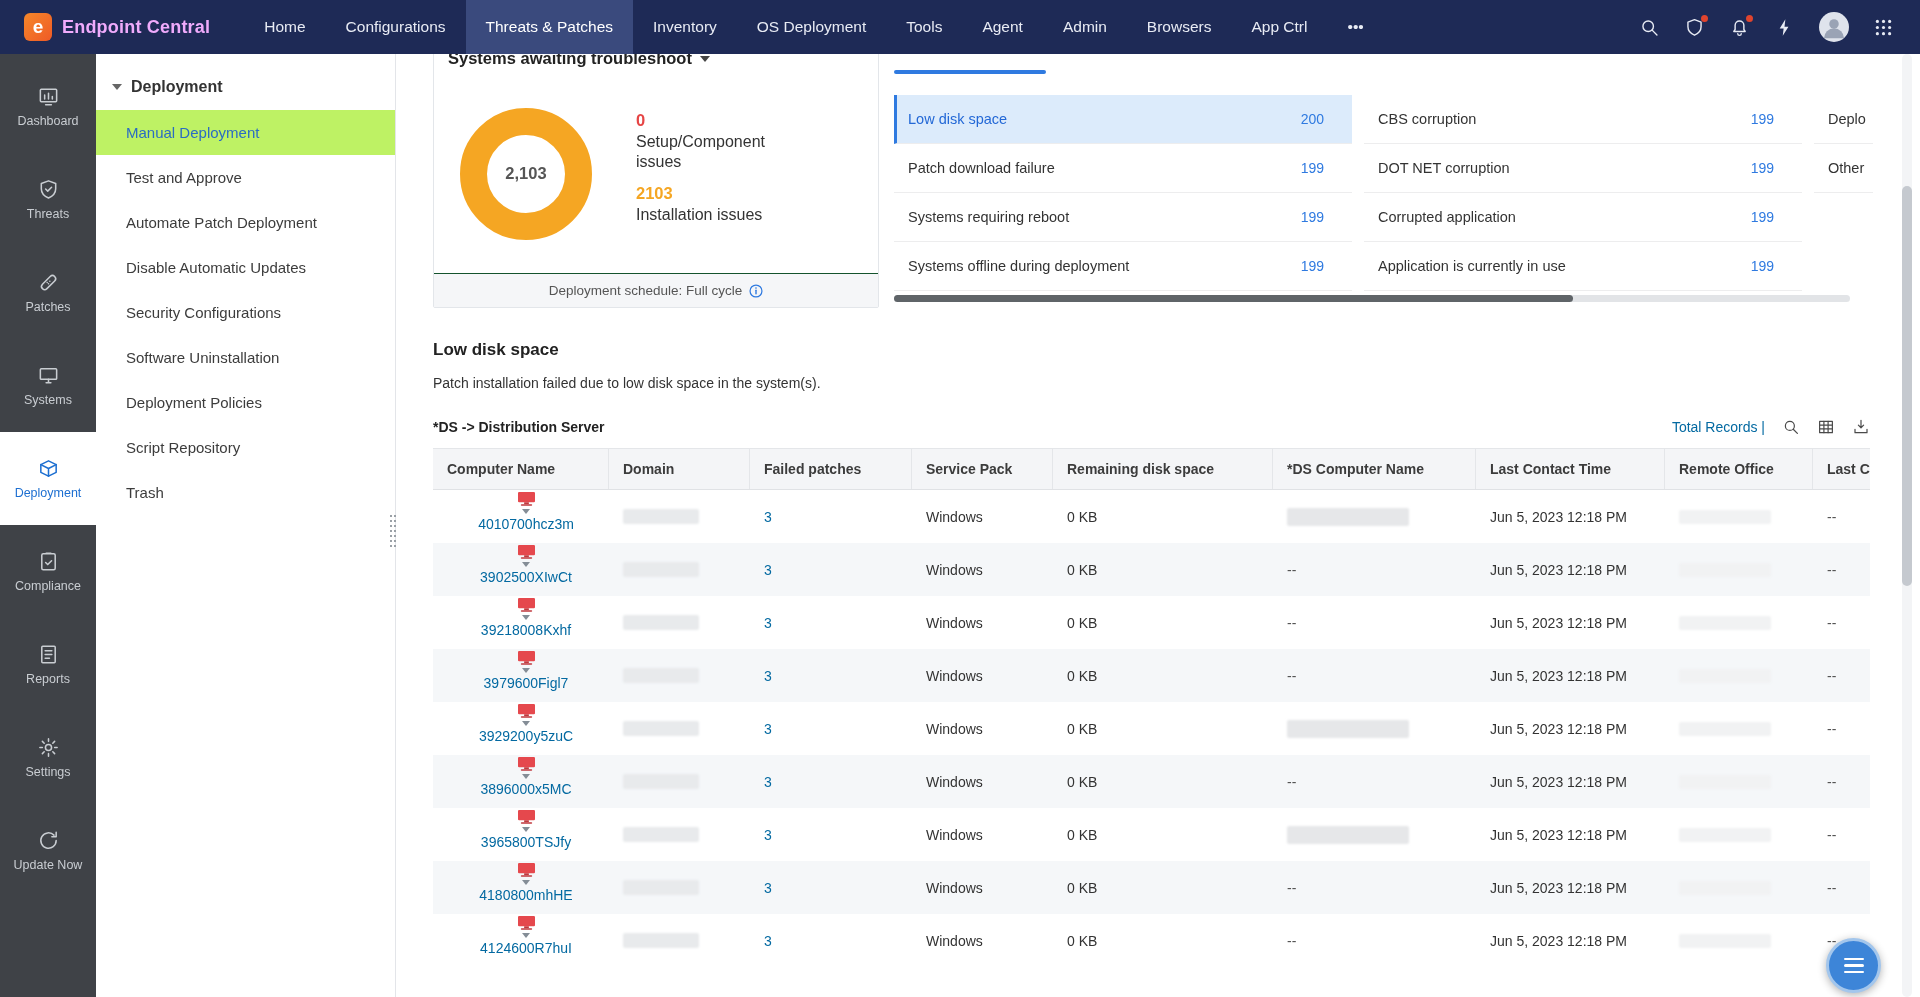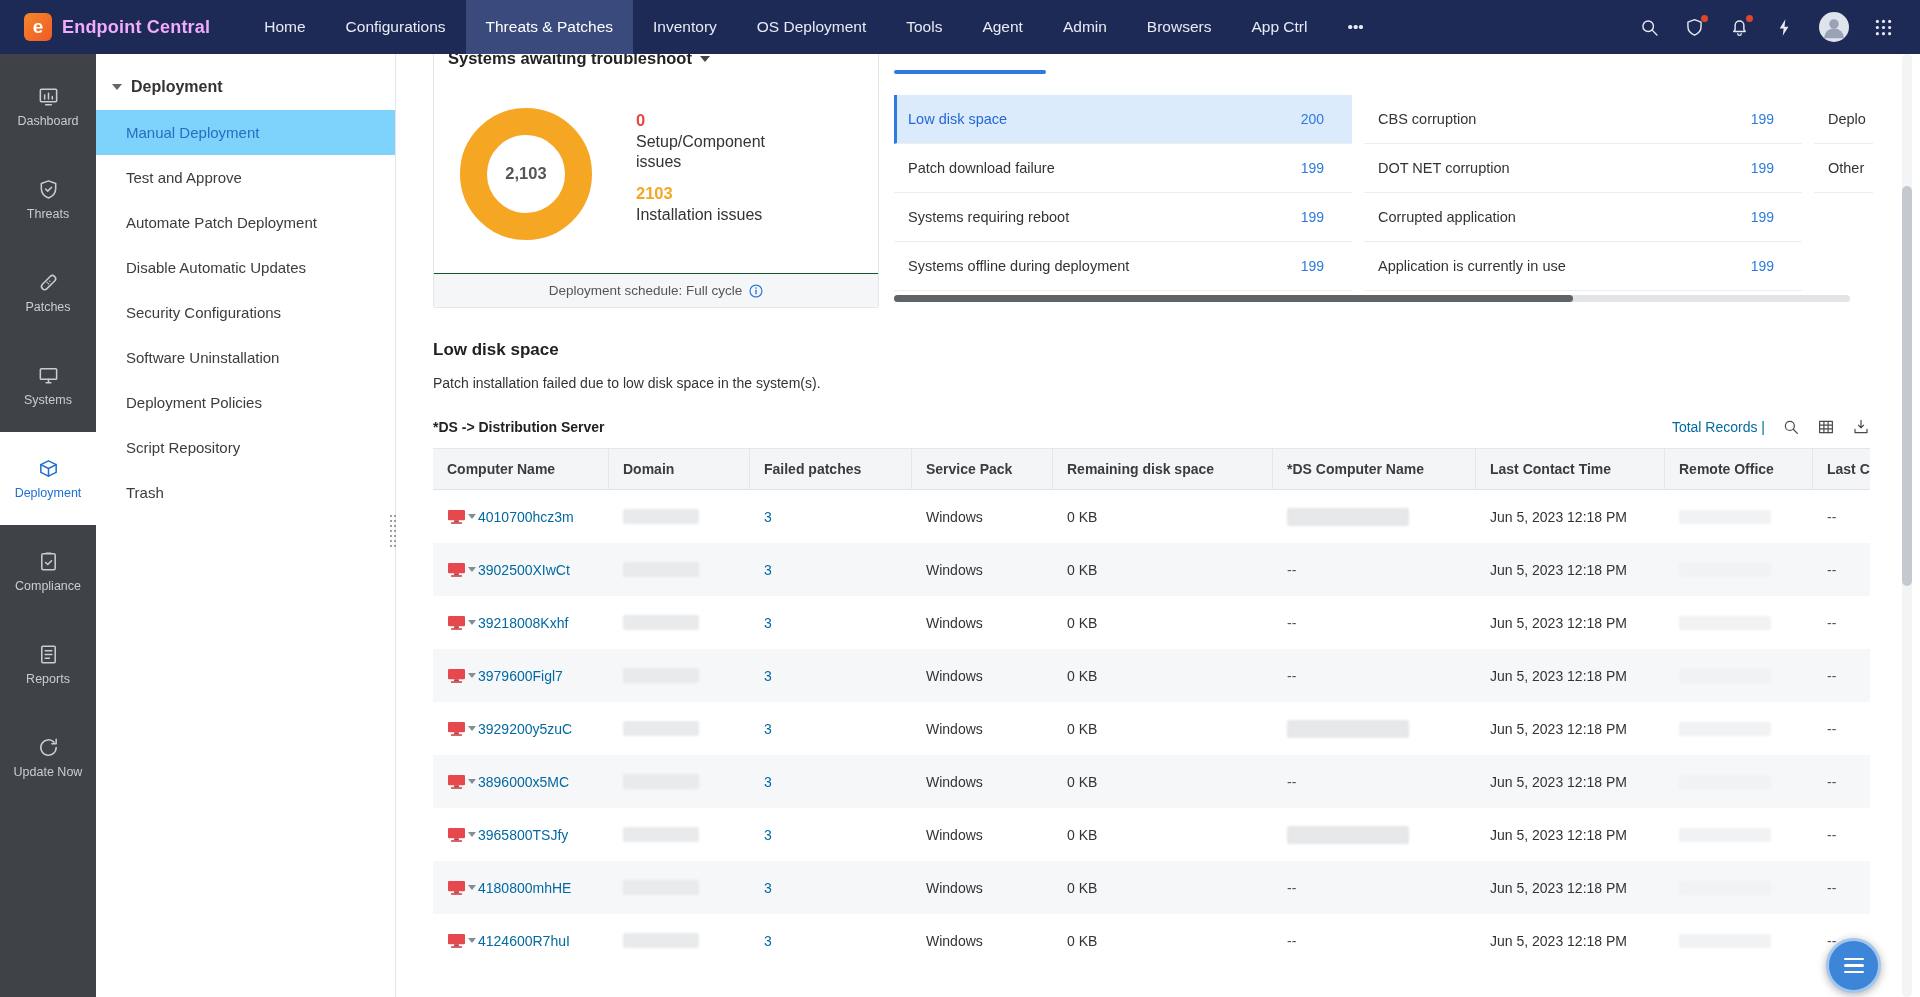--- a/index.html
+++ b/index.html
@@ -34,21 +34,21 @@
   .sb-label { font-size:12.5px; text-align:center; line-height:1.1; }
   .sb-item.active { background:#ffffff; color:#1d6fd1; }
   .sb-item.active .sb-label { color:#1d6fd1; }
 
   
   .subsidebar { width:300px; background:#fff; border-right:1px solid #e3e5e9; flex:none; }
   .sn-header { display:flex; align-items:center; gap:9px; margin:24px 0 0 16px; font-size:16px; font-weight:700; color:#333; }
   .chev { width:0; height:0; border-left:5px solid transparent; border-right:5px solid transparent; border-top:6px solid #666; }
   .sn-list { margin-top:14px; }
   .sn-item { height:45px; display:flex; align-items:center; padding-left:30px; font-size:15px; color:#3c3c3c; cursor:pointer; white-space:nowrap; }
-  .sn-item.active { background:#7dd3fc; color:#2a6cc3; }
+  .sn-item.active { background:#bef264; color:#2a6cc3; }
 
   
   .main { flex:1; padding-left:37px; overflow:hidden; position:relative; }
 
   .summary-row { display:flex; gap:15px; margin-top:-14px; }
   .summary-card { width:446px; height:268px; border:1px solid #e3e6ea; border-radius:2px; display:flex; flex-direction:column; flex:none; }
   .summary-title { display:flex; align-items:center; gap:8px; padding:8px 14px 0; font-size:16.5px; font-weight:700; color:#222; white-space:nowrap; }
   .caret-dark { width:0; height:0; border-left:5px solid transparent; border-right:5px solid transparent; border-top:6px solid #444; }
   .donut-wrap { flex:1; display:flex; align-items:center; padding:6px 26px 0; gap:44px; }
   .donut { width:132px; height:132px; border-radius:50%; border:27px solid #f5a623; display:flex; align-items:center; justify-content:center; flex:none; }
@@ -89,21 +89,21 @@
   .table { margin-top:12px; width:1437px; font-size:14px; }
   .thead, .tr { display:grid; grid-template-columns:176px 141px 162px 141px 220px 203px 189px 148px 57px; }
   .thead { height:42px; background:#f4f5f7; border-top:1px solid #e4e6e9; border-bottom:1px solid #e0e2e5; }
   .th { display:flex; align-items:center; padding:0 14px; font-weight:700; color:#3c3c3c; border-right:1px solid #e4e6e9;
     white-space:nowrap; overflow:hidden; }
   .th:last-child { border-right:none; }
   .tr { height:53px; }
   .tbody .tr:nth-child(even) { background:#f5f7f9; }
   .td { display:flex; align-items:center; padding:0 14px; white-space:nowrap; overflow:hidden; }
   .td .link { font-size:14px; }
-  .pc-cell { gap:2px; padding-right:4px; }
+  .pc-cell { gap:2px; padding-right:4px;flex-direction:column; }
   .pc-ic { width:19px; height:17px; flex:none; }
   .caret-sm { width:0; height:0; border-left:4px solid transparent; border-right:4px solid transparent; border-top:5px solid #848d96; flex:none; }
   .redact { display:inline-block; width:76px; height:15px; background:#e8eaec; border-radius:2px; filter:blur(1.2px); }
   .redact.ds { width:122px; height:18px; background:#e6e7e9; }
   .redact.faint { width:92px; height:14px; background:#f1f2f3; }
   .dim { color:#555; }
 
   
   .vscroll { position:fixed; top:54px; right:8px; width:10px; height:943px; background:#f3f4f6; border-radius:5px; z-index:60; }
   .vthumb { position:absolute; top:132px; left:0; width:10px; height:400px; background:#c5c9cf; border-radius:5px; }
@@ -231,20 +231,27 @@
     </div>
     <div class="sb-item">
       <svg class="ic" viewBox="0 0 24 24">
           <rect x="5" y="3.5" width="14" height="17" rx="1"></rect>
           <path d="M8.5 8h7M8.5 12h7M8.5 16h4.5"></path>
         </svg>
       <span class="sb-label">Reports</span>
     </div>
     <div class="sb-item">
       <svg class="ic" viewBox="0 0 24 24">
+          <circle cx="12" cy="12" r="3.2"></circle>
+          <path d="M12 3v2.6M12 18.4V21M3 12h2.6M18.4 12H21M5.6 5.6l1.9 1.9M16.5 16.5l1.9 1.9M18.4 5.6l-1.9 1.9M7.5 16.5l-1.9 1.9"></path>
+        </svg>
+      <span class="sb-label">Settings</span>
+    </div>
+    <div class="sb-item">
+      <svg class="ic" viewBox="0 0 24 24">
           <path d="M20 12a8 8 0 11-2.3-5.6"></path>
           <path d="M20 3.5V8h-4.5"></path>
         </svg>
       <span class="sb-label">Update Now</span>
     </div>
   </aside>
 
   <aside class="subsidebar">
     <div class="sn-header">
       <i class="chev"></i>

